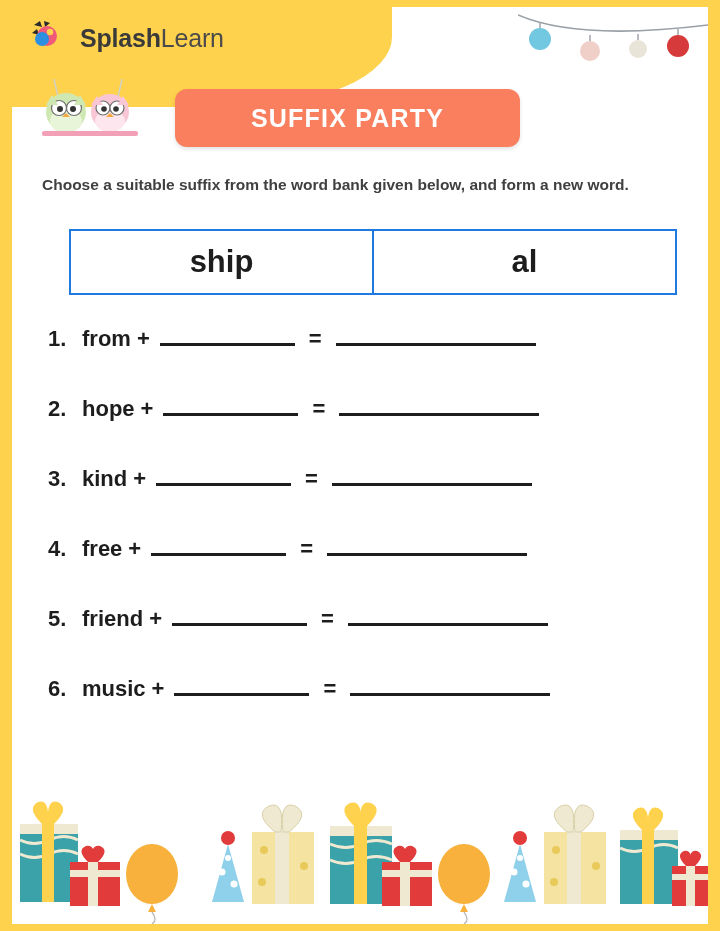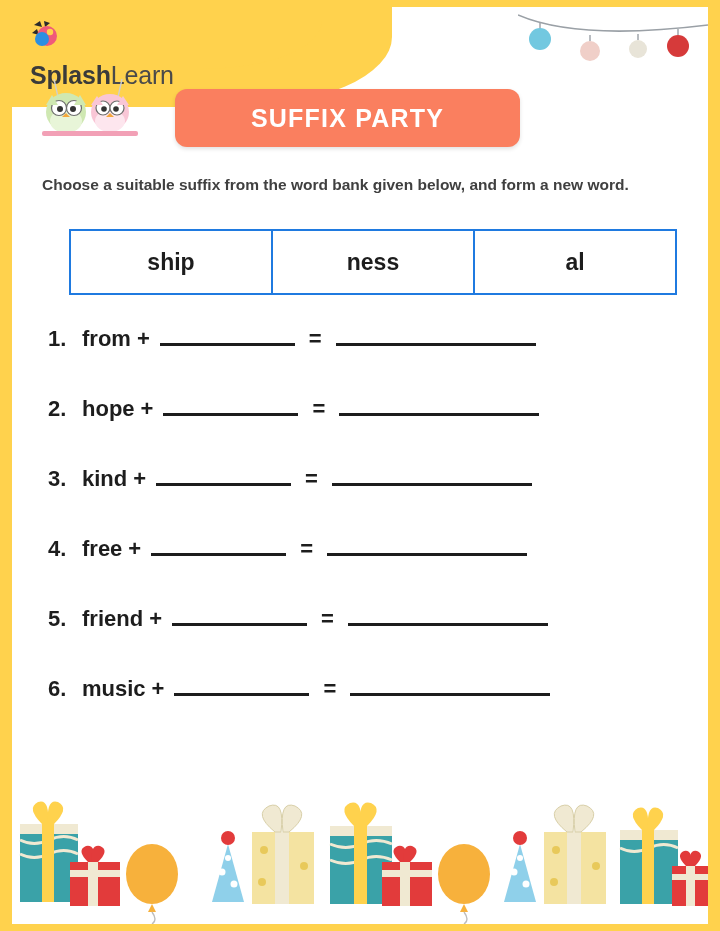--- a/index.html
+++ b/index.html
@@ -50,24 +50,23 @@
     width: 330px;
     height: 62px;
     background: #ffd24d;
     border-bottom-right-radius: 120px 48px;
   }
   .logo {
     position: absolute;
     top: 12px;
     left: 18px;
     display: flex;
-    align-items: flex-start;
-    gap: 8px;
+    align-items: flex-end;
+    gap: 16px;
     z-index: 5;
-    flex-direction: column;
   }
   .logo-mark {
     position: relative;
     width: 34px;
     height: 34px;
   }
   .logo-text {
     font-size: 25px;
     font-weight: bold;
     color: #3a3a3a;
@@ -126,21 +125,21 @@
     width: 608px;
     border: 2px solid #1f7ae0;
     box-sizing: border-box;
   }
   .word-cell {
     flex: 1 1 0;
     height: 62px;
     display: flex;
     align-items: center;
     justify-content: center;
-    font-size: 23px;
+    font-size: 31px;
     font-weight: bold;
     color: #1d1d1d;
     border-right: 2px solid #1f7ae0;
     box-sizing: border-box;
   }
   .word-cell:last-child { border-right: none; }
   
   .questions {
     margin: 28px 0 0 0;
     padding-left: 36px;
@@ -263,21 +262,20 @@
 
     <div class="title-banner">
       <span class="title-text">SUFFIX PARTY</span>
     </div>
   </div>
 
   <div class="instructions">Choose a suitable suffix from the word bank given below, and form a new word.</div>
 
   <div class="word-bank">
     <div class="word-cell">ship</div>
-    <div class="word-cell">ness</div>
     <div class="word-cell">al</div>
   </div>
 
   <div class="questions">
 
     <div class="q-row">
       <span class="q-num">1.</span>
       <span class="q-word">from</span>
       <span class="q-plus">+</span>
       <span class="blank blank-short"></span>

